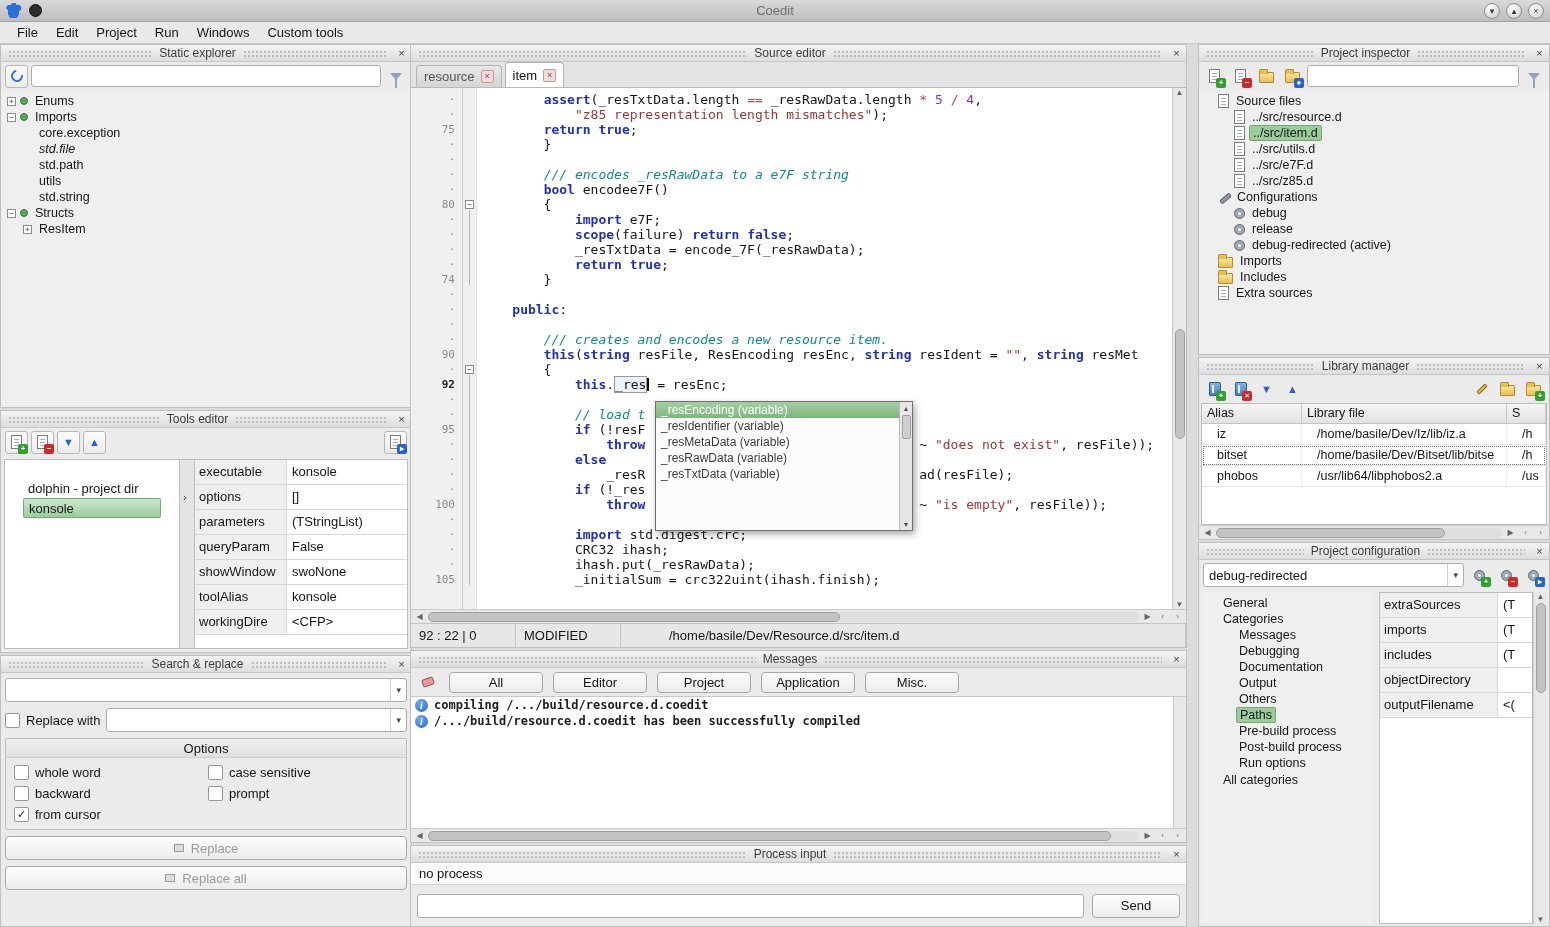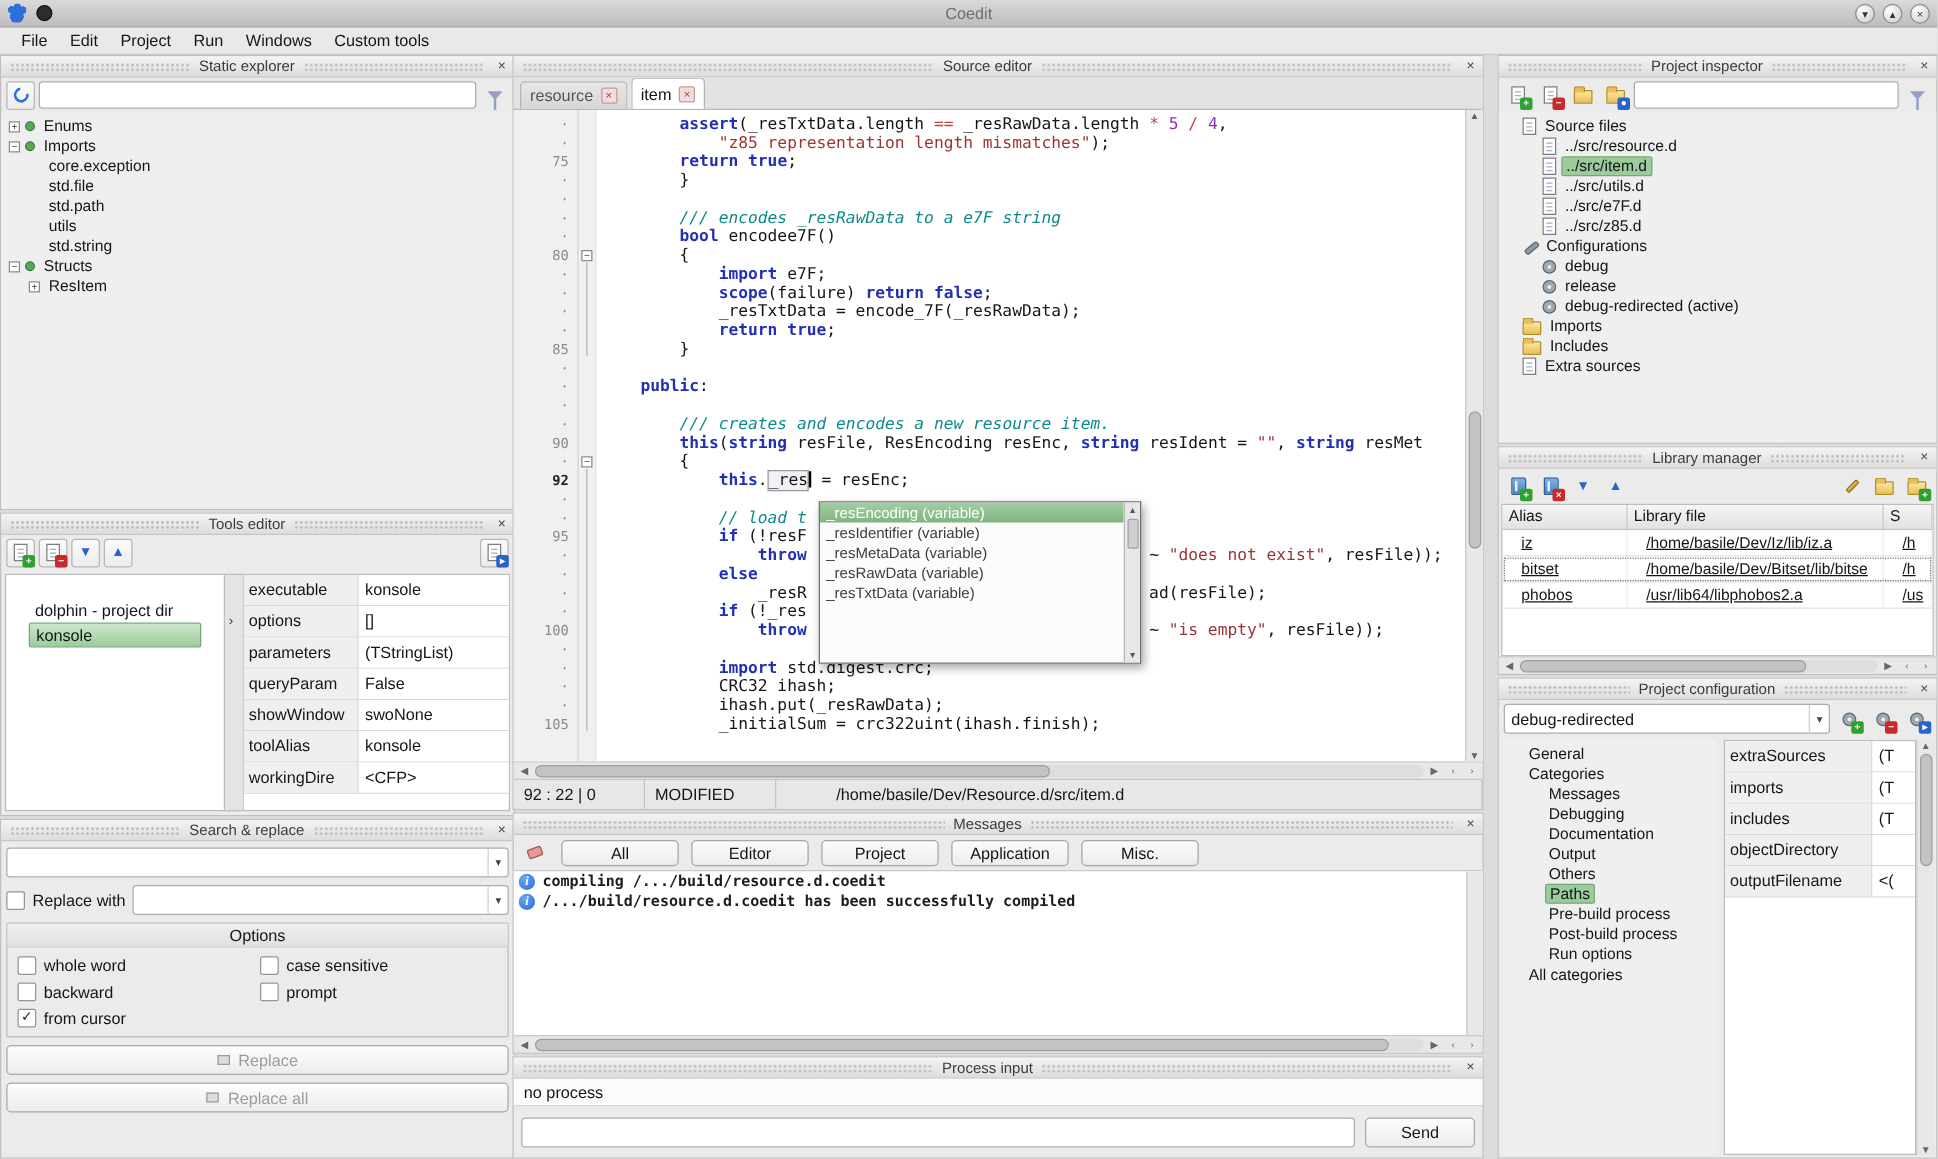--- a/index.html
+++ b/index.html
@@ -142,21 +142,21 @@
 
 .noproc{flex:0 0 22px;background:#fbfbfb;border-bottom:1px solid #d5d5d5;display:flex;align-items:center;padding:0 8px;}
 .proc-row{flex:1;display:flex;align-items:center;gap:8px;padding:4px 6px;}
 .proc-row .text-input{height:24px;}
 .send-btn{width:88px;flex:0 0 88px;}
 
 .lib-table{flex:1;background:#fff;border:1px solid #bdbdbd;margin:0 2px;overflow:hidden;display:flex;flex-direction:column;min-height:0;}
 .lib-head{display:flex;flex:0 0 20px;background:linear-gradient(#f6f6f6,#e2e2e2);border-bottom:1px solid #c2c2c2;font-size:12.5px;}
 .lib-head div{padding:2px 5px;border-right:1px solid #c9c9c9;overflow:hidden;white-space:nowrap;}
 .lib-row{display:flex;flex:0 0 21px;border-bottom:1px solid #e4e4e4;font-size:12.5px;}
-.lib-row div{padding:3px 15px;border-right:1px solid #eee;overflow:hidden;white-space:nowrap;text-decoration:underline;}
+.lib-row div{padding:3px 15px;border-right:1px solid #eee;overflow:hidden;white-space:nowrap;}
 .lib-c0{width:100px;flex:0 0 100px;} .lib-c1{width:205px;flex:0 0 205px;} .lib-c2{flex:1;}
 .lib-row.focus{outline:1px dotted #777;outline-offset:-2px;}
 
 .cfg-top{flex:0 0 30px;display:flex;align-items:center;gap:4px;padding:0 4px;}
 .cfg-body{flex:1;display:flex;min-height:0;padding:2px;gap:6px;}
 .cfg-tree{width:172px;flex:0 0 172px;}
 .cfg-grid-wrap{flex:1;display:flex;min-width:0;}
 #config-grid{flex:1;min-width:0;}
 #config-grid .pgrid-name{width:118px;}
 </style>
@@ -210,21 +210,21 @@
           </div>
           <div class="tree-row" style="padding-left: 4px;">
             <span class="expander">−</span>
             <span class="i i-dot"></span>
             <span class="tree-label">Imports</span>
           </div>
           <div class="tree-row" style="padding-left: 20px;">
             <span class="exp-spacer"></span>
             <span class="tree-label">core.exception</span>
           </div>
-          <div class="tree-row" style="padding-left: 20px;">
+          <div class="tree-row" style="padding-left: 20px; font-style: italic;">
             <span class="exp-spacer"></span>
             <span class="tree-label">std.file</span>
           </div>
           <div class="tree-row" style="padding-left: 20px;">
             <span class="exp-spacer"></span>
             <span class="tree-label">std.path</span>
           </div>
           <div class="tree-row" style="padding-left: 20px;">
             <span class="exp-spacer"></span>
             <span class="tree-label">utils</span>
@@ -396,21 +396,21 @@
             <div class="gutter-cell">75</div>
             <div class="gutter-cell">·</div>
             <div class="gutter-cell">·</div>
             <div class="gutter-cell">·</div>
             <div class="gutter-cell">·</div>
             <div class="gutter-cell">80</div>
             <div class="gutter-cell">·</div>
             <div class="gutter-cell">·</div>
             <div class="gutter-cell">·</div>
             <div class="gutter-cell">·</div>
-            <div class="gutter-cell">85</div>
+            <div class="gutter-cell">74</div>
             <div class="gutter-cell">·</div>
             <div class="gutter-cell">·</div>
             <div class="gutter-cell">·</div>
             <div class="gutter-cell">·</div>
             <div class="gutter-cell">90</div>
             <div class="gutter-cell">·</div>
             <div class="gutter-cell cur">92</div>
             <div class="gutter-cell">·</div>
             <div class="gutter-cell">·</div>
             <div class="gutter-cell">95</div>

